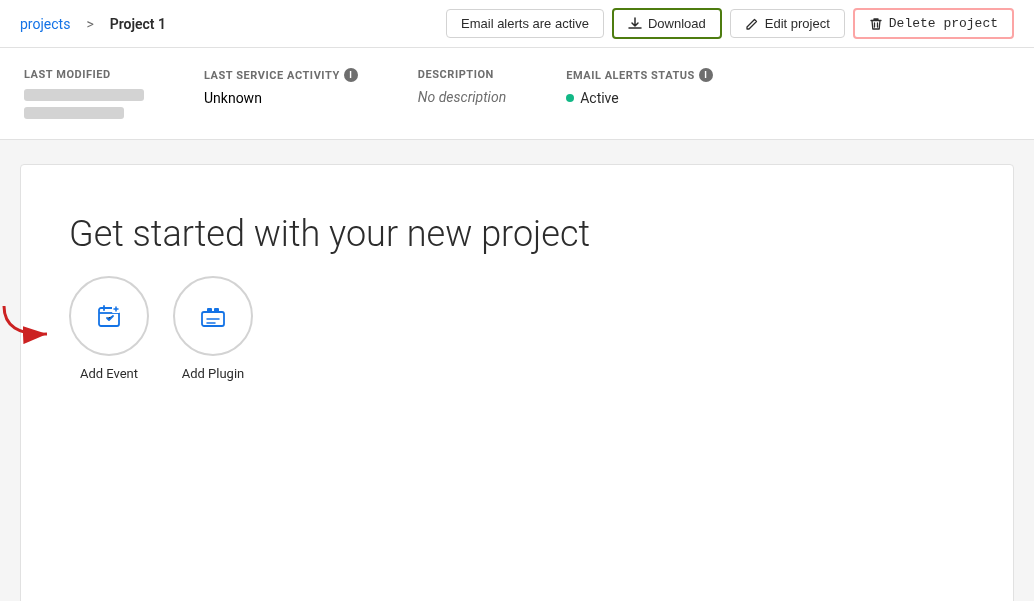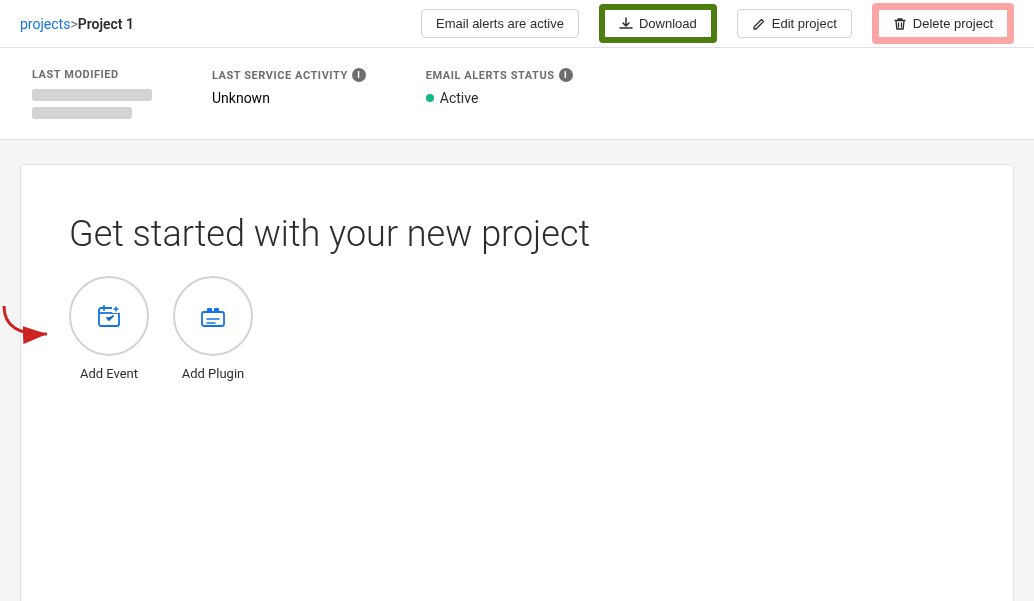--- a/index.html
+++ b/index.html
@@ -18,75 +18,76 @@
       border-bottom: 1px solid #e1e1e1;
       display: flex;
       align-items: center;
       justify-content: space-between;
       padding: 0 20px;
       height: 48px;
     }
     .breadcrumb {
       display: flex;
       align-items: center;
-      gap: 0;
+      gap: 16px;
       font-size: 14px;
       color: #2c2c2c;
     }
     .breadcrumb-link {
       color: #1473e6;
       cursor: pointer;
       text-decoration: none;
     }
     .breadcrumb-separator {
       color: #6e6e6e;
     }
     .breadcrumb-current {
       font-weight: 600;
       color: #2c2c2c;
     }
 
     .top-nav-actions {
       display: flex;
       align-items: center;
-      gap: 20px;
+      gap: 8px;
     }
     .btn {
       display: flex;
       align-items: center;
       gap: 6px;
       padding: 6px 14px;
       border-radius: 4px;
       border: 1px solid #d3d3d3;
       background: #fff;
       font-size: 13px;
       cursor: pointer;
       color: #2c2c2c;
       font-weight: 400;
     }
     .btn-email-alert {
       border: 1px solid #d3d3d3;
       background: #fff;
       color: #2c2c2c;
     }
     .btn-download {
-      border: 6px solid #4d7c0f;
+      border: 2px solid #4d7c0f;
     }
     .btn-edit {
       border: 1px solid #d3d3d3;
       align-items: center;
     }
     .btn-delete {
-      border: 7px solid #fca5a5;
+      border: 2px solid #fca5a5;
+      font-family: Liberation Mono, monospace;
     }
 
     
     .metadata-bar {
       background: #fff;
-      padding: 20px 32px;
+      padding: 20px 24px;
       border-bottom: 1px solid #e1e1e1;
       display: flex;
       gap: 60px;
       align-items: flex-start;
     }
     .meta-item {
       display: flex;
       flex-direction: column;
       gap: 8px;
     }
@@ -292,20 +293,24 @@
 
 
   <div class="meta-item">
     <div class="meta-label">
       <span>LAST SERVICE ACTIVITY</span>
       <span class="info-icon">i</span>
     </div>
     <div class="meta-value">Unknown</div>
   </div>
 
+  <div class="meta-item">
+    <div class="meta-label">DESCRIPTION</div>
+    <div class="meta-value" style="color:#6e6e6e; font-style:italic;">No description</div>
+  </div>
 
   <div class="meta-item">
     <div class="meta-label">
       <span>EMAIL ALERTS STATUS</span>
       <span class="info-icon">i</span>
     </div>
     <div class="status-active">
       <div class="status-dot"></div>
       <span>Active</span>
     </div>

